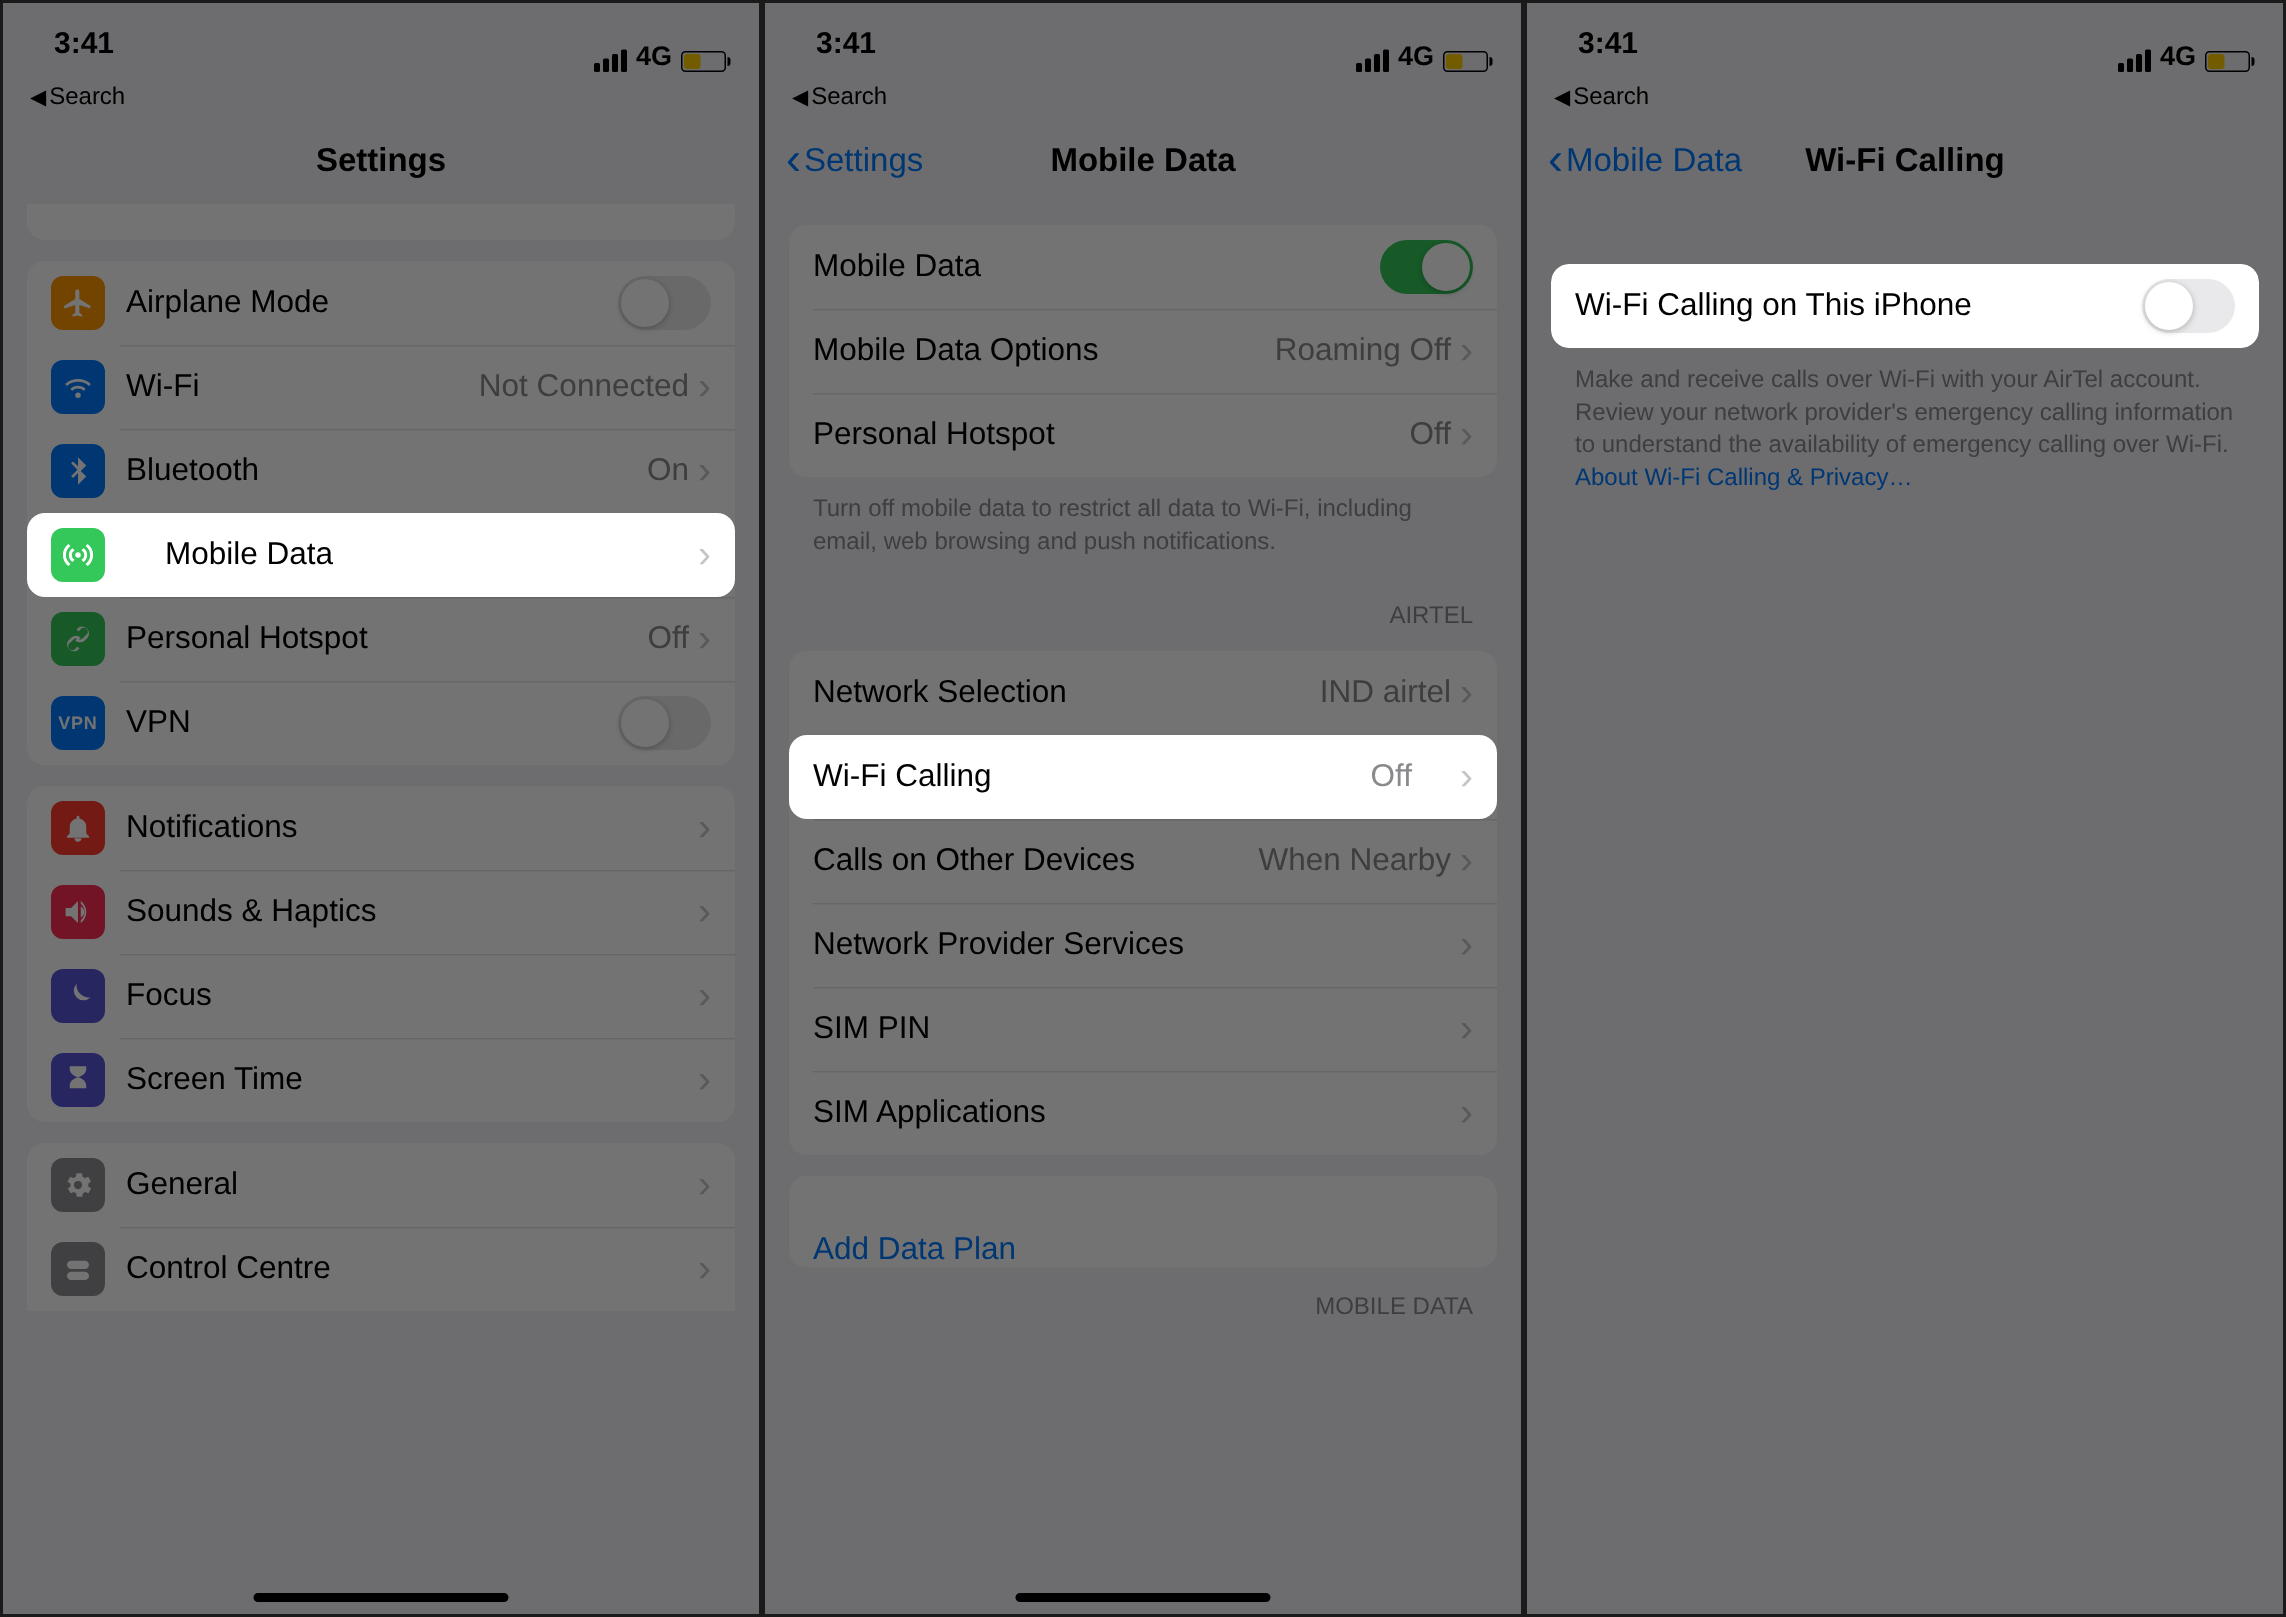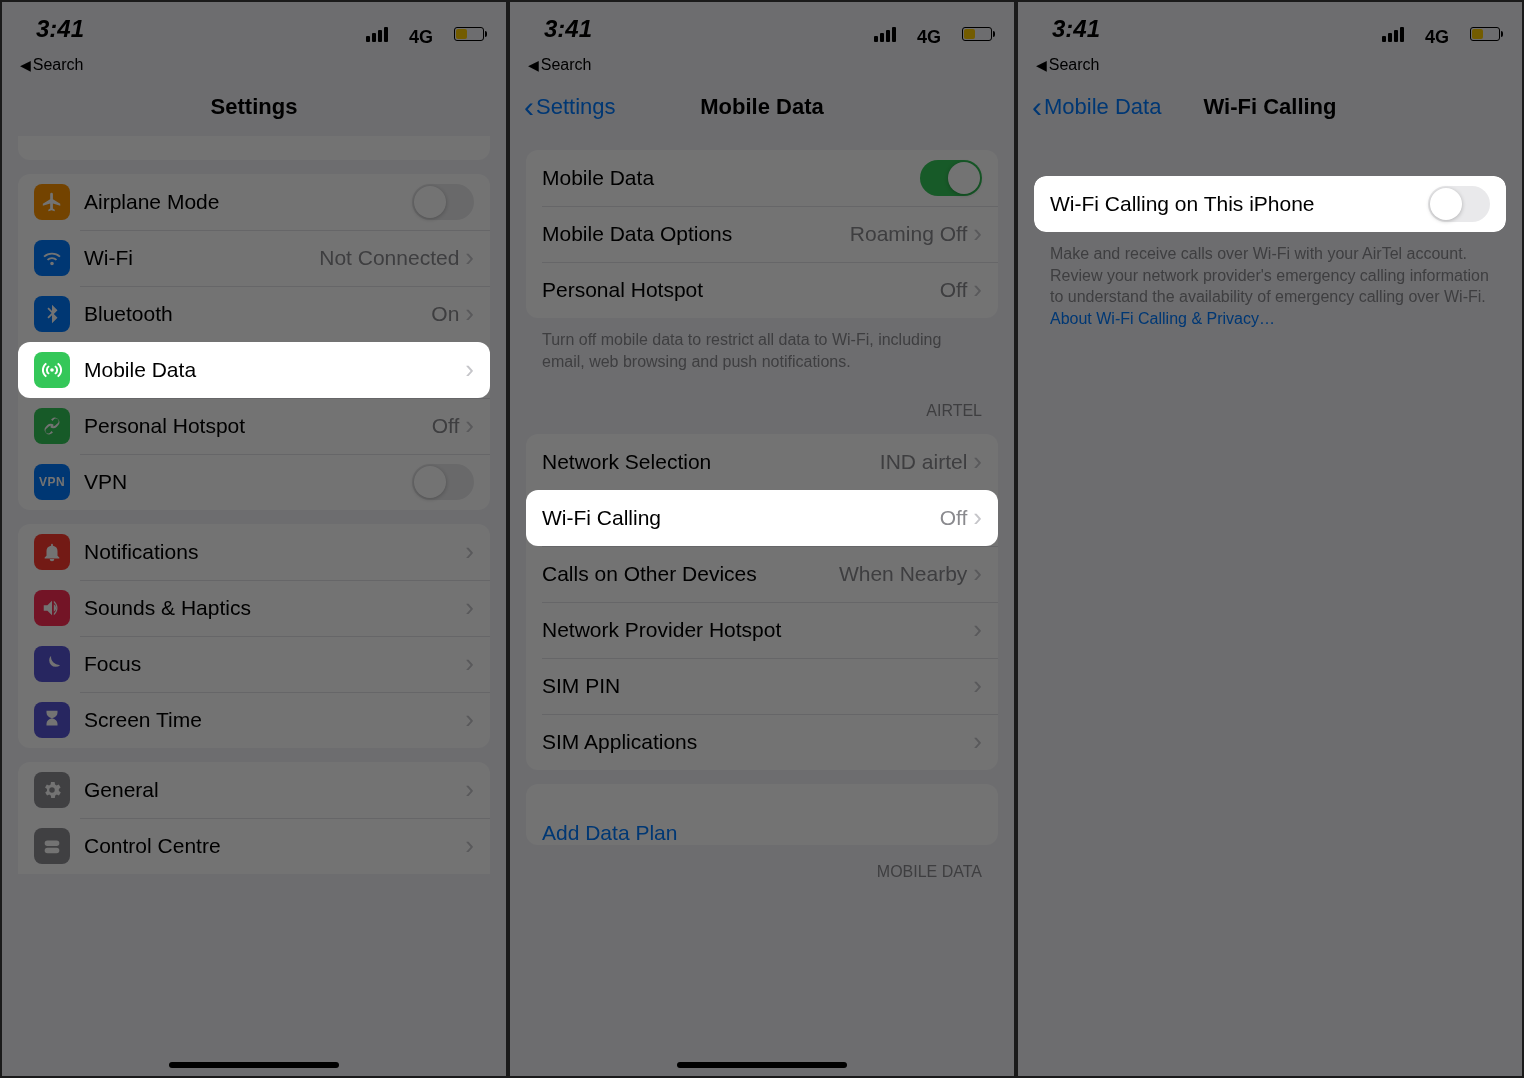--- a/index.html
+++ b/index.html
@@ -26,22 +26,22 @@
     z-index: 5;
   }
   
   .statusbar {
     height: 54px;
     display: flex;
     align-items: center;
     padding: 0 22px 0 34px;
     justify-content: space-between;
   }
-  .sb-left { font-size: 24px; font-weight: 600; font-style: italic; }
-  .sb-right { display: flex; align-items: flex-start; gap: 21px; margin-top: 17px; }
+  .sb-left { font-size: 20px; font-weight: 600; }
+  .sb-right { display: flex; align-items: flex-end; gap: 6px; margin-top: 17px; }
   .sb-net { font-size: 18px; font-weight: 600; }
   .sb-sig { display:inline-flex; align-items:flex-end; gap:2px; }
   .sb-sig span { width:4px; background:#000; border-radius:1px; }
   .sb-sig span:nth-child(1){height:6px}
   .sb-sig span:nth-child(2){height:9px}
   .sb-sig span:nth-child(3){height:12px}
   .sb-sig span:nth-child(4){height:15px}
   .sb-batt {
     width: 30px; height: 14px; border:1.5px solid #000; border-radius:3px;
     position: relative; display:inline-block;
@@ -118,21 +118,21 @@
   }
   .toggle .knob{
     position:absolute; top:2px; left:2px; width:32px; height:32px;
     background:#fff; border-radius:50%; box-shadow:0 1px 4px rgba(0,0,0,0.25);
   }
   .toggle.on { background:#34c759; }
   .toggle.on .knob { left:auto; right:2px; }
   
   .row.highlight {
     position:relative; z-index:10;
-    background:#fff; border-radius:12px;
+    background:#fff; border-radius:12px;gap:26px;
   }
   .row.highlight::before { display:none; }
   
   .row .linklabel { color:#007aff; font-size:21px;margin-top:37px; }
   
   .home-ind {
     position:absolute; bottom:8px; left:50%; transform:translateX(-50%);
     width:170px; height:6px; background:#000; border-radius:3px;
   }
   
@@ -350,21 +350,21 @@
         <div class="label">Wi-Fi Calling</div>
         <div class="value">Off</div>
         <div class="chevron">›</div>
       </div>
       <div class="row">
         <div class="label">Calls on Other Devices</div>
         <div class="value">When Nearby</div>
         <div class="chevron">›</div>
       </div>
       <div class="row">
-        <div class="label">Network Provider Hotspot</div>
+        <div class="label">Network Provider Services</div>
         <div class="chevron">›</div>
       </div>
       <div class="row">
         <div class="label">SIM PIN</div>
         <div class="chevron">›</div>
       </div>
       <div class="row">
         <div class="label">SIM Applications</div>
         <div class="chevron">›</div>
       </div>

